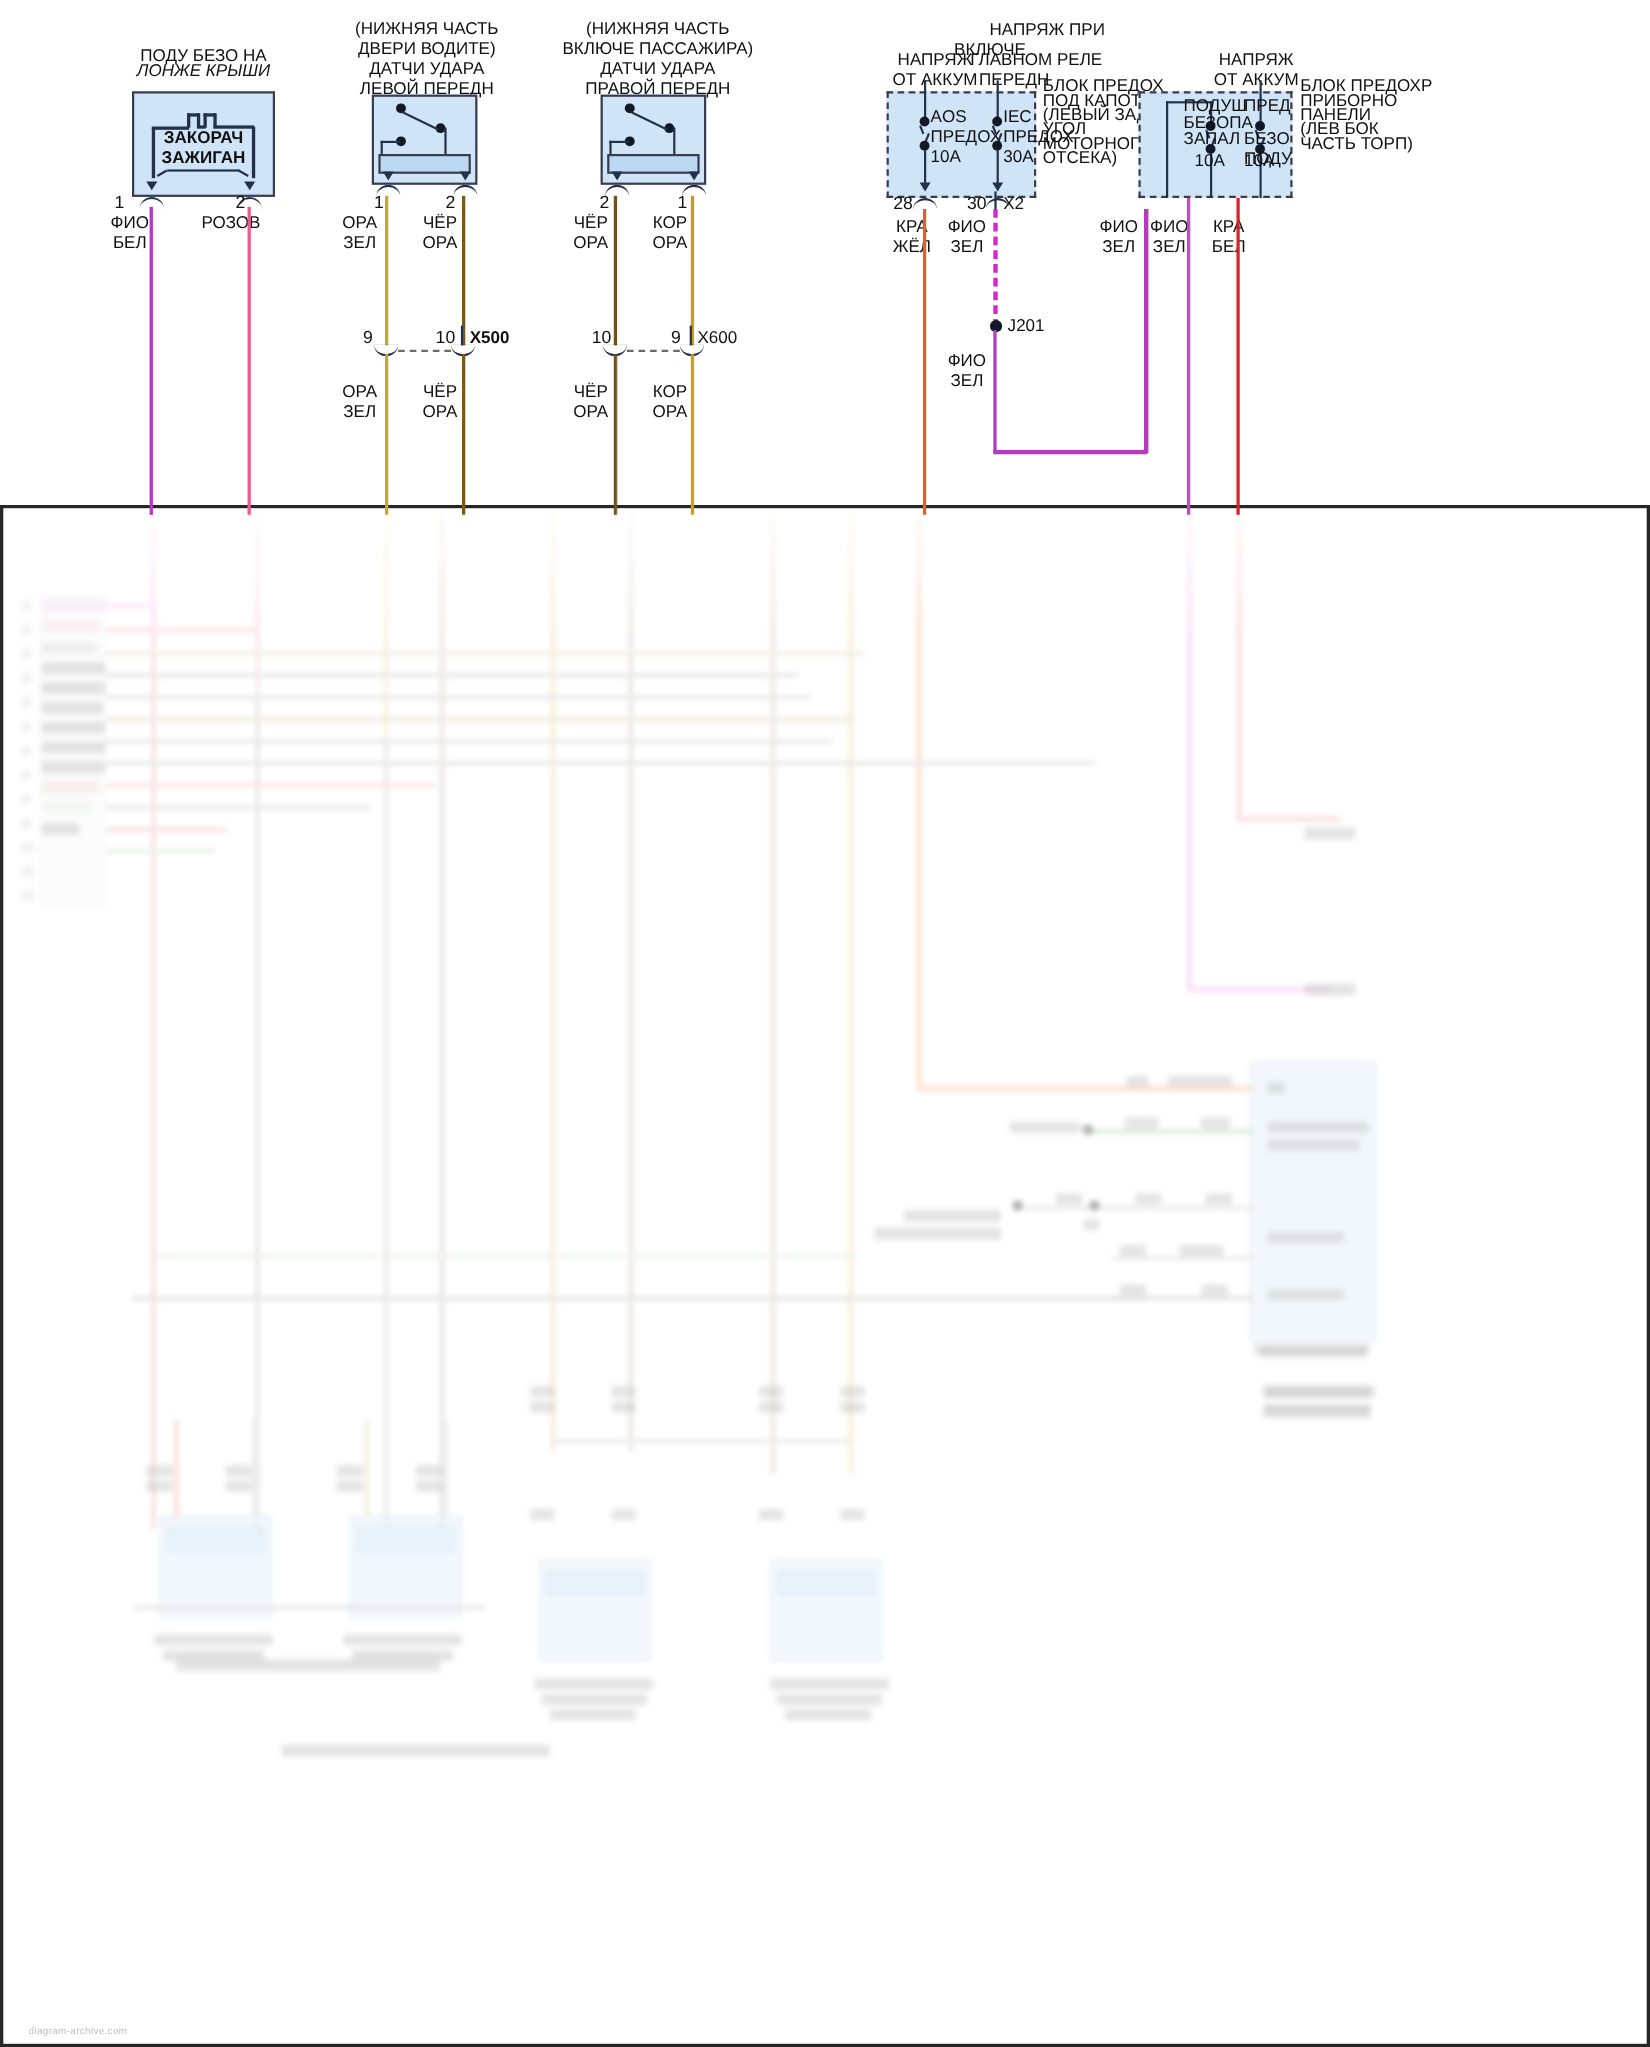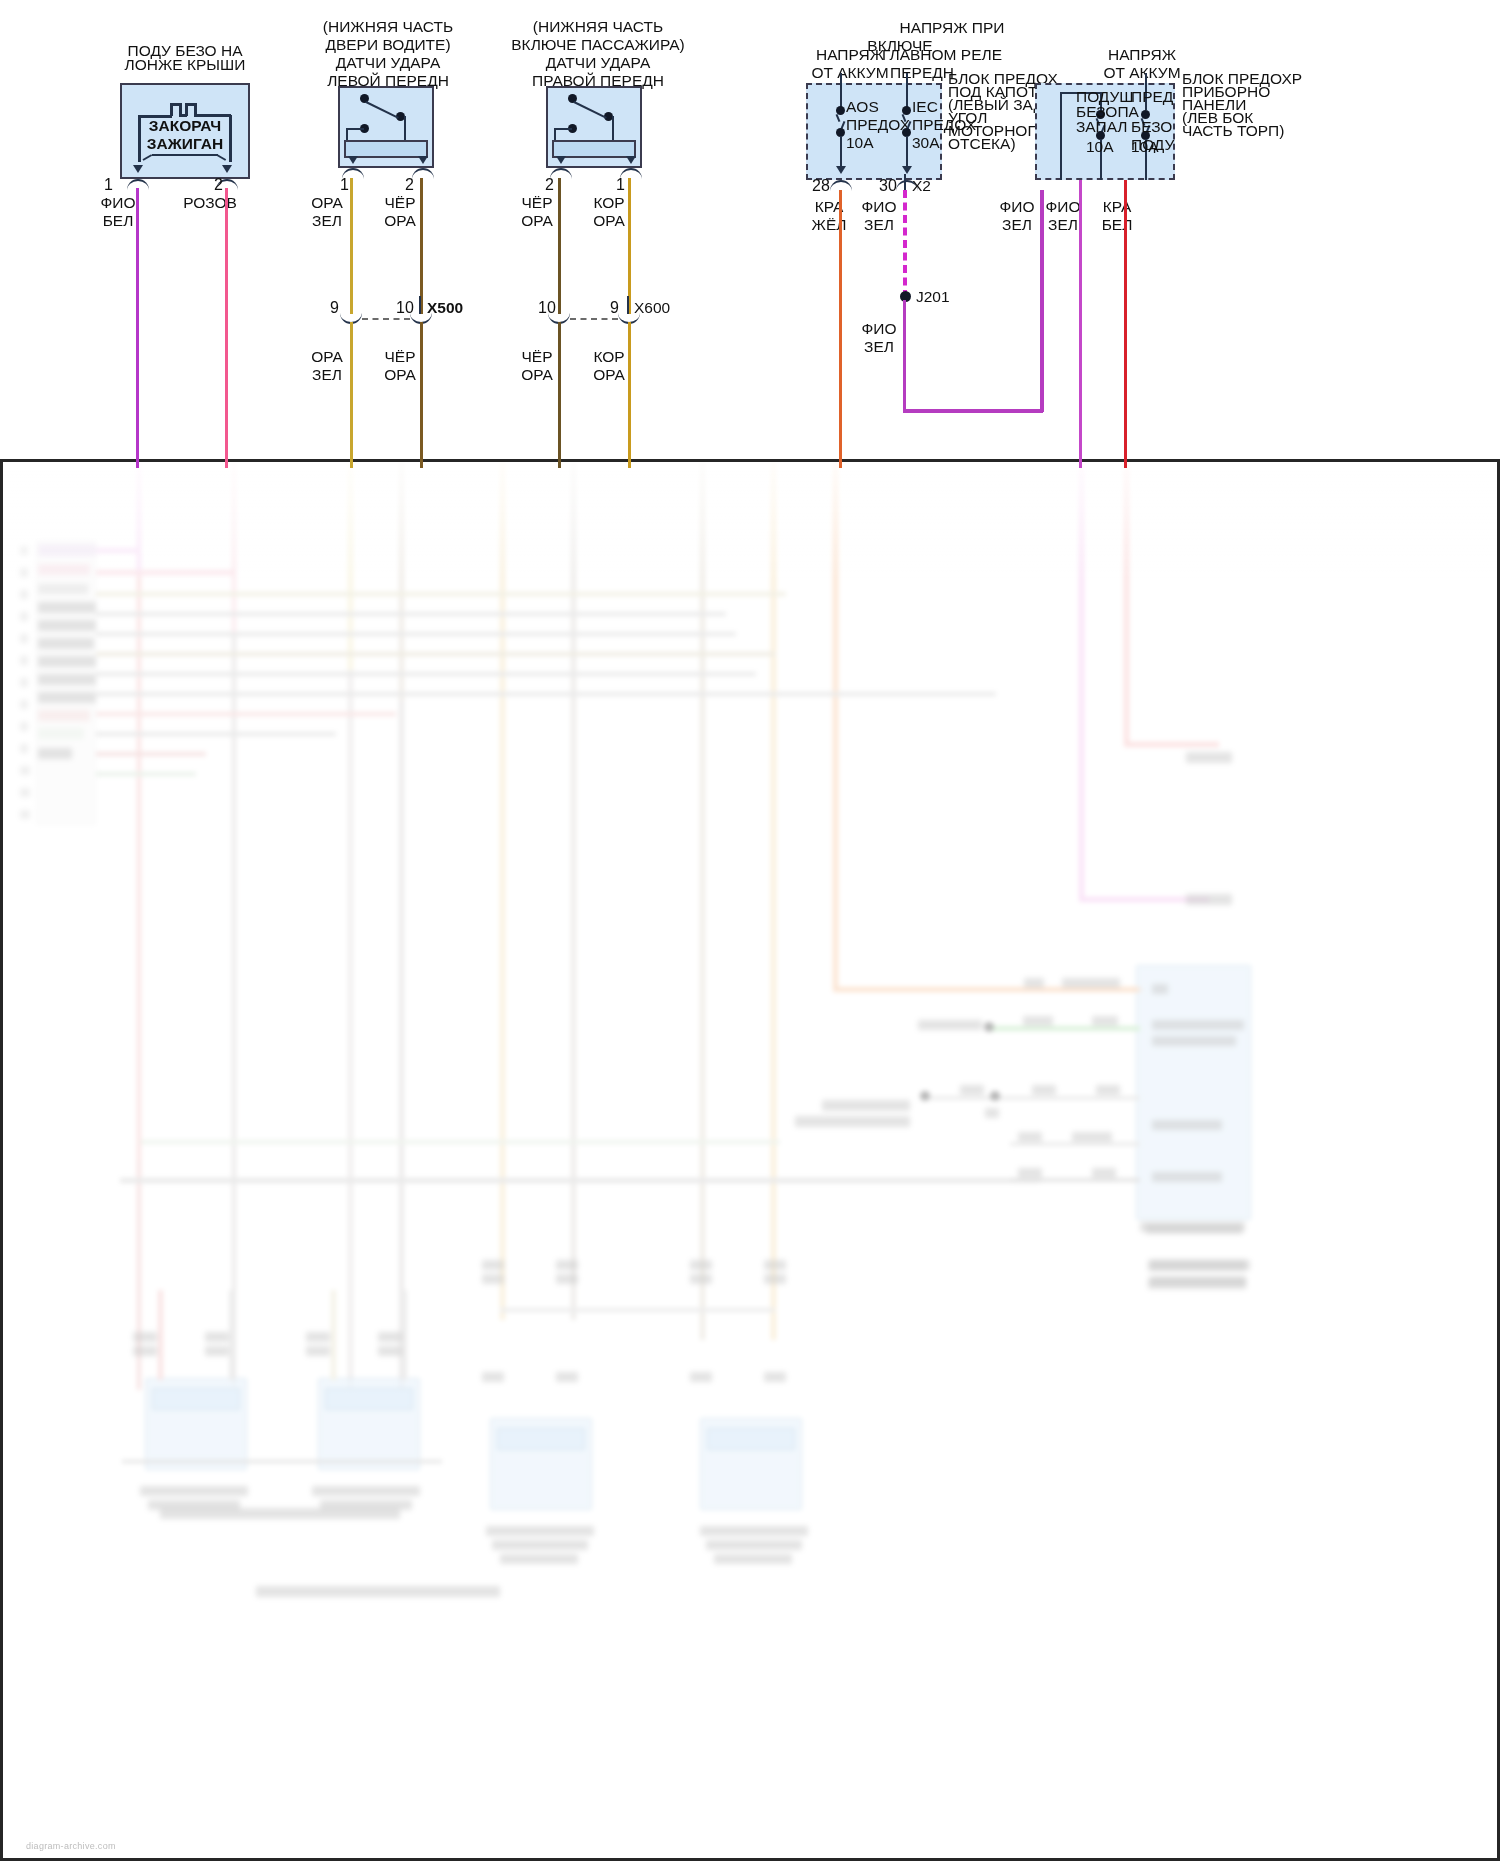--- a/index.html
+++ b/index.html
@@ -337,21 +337,21 @@
     </div>
     <div class="veil"></div>
     <div class="topveil"></div>
   </div>
 
   <div class="page-frame"></div>
   <div class="page-frame-top"></div>
 
   <div>
     <div class="lbl ctr" style="left:70px; top:42px; width:230px;">ПОДУ БЕЗО НА</div>
-    <div class="lbl ctr" style="left:70px; top:56px; width:230px;">ЛОНЖЕ КРЫШИ</div>
+    <div class="lbl ctr" style="left:70px; top:56px; width:230px;font-style:italic;">ЛОНЖЕ КРЫШИ</div>
 
     <div class="box" style="left:120px; top:83px; width:130px; height:96px;"></div>
 
     <div class="blackline" style="left:138px; top:116px; width:2.5px; height:46px;"></div>
     <div class="blackline" style="left:138px; top:115px; width:34px; height:2.5px;"></div>
     <div class="blackline" style="left:170px; top:103px; width:2.5px; height:13px;"></div>
     <div class="blackline" style="left:170px; top:103px; width:11px; height:2.5px;"></div>
     <div class="blackline" style="left:179px; top:103px; width:2.5px; height:13px;"></div>
     <div class="blackline" style="left:179px; top:114px; width:8px; height:2.5px;"></div>
     <div class="blackline" style="left:185px; top:103px; width:2.5px; height:13px;"></div>

